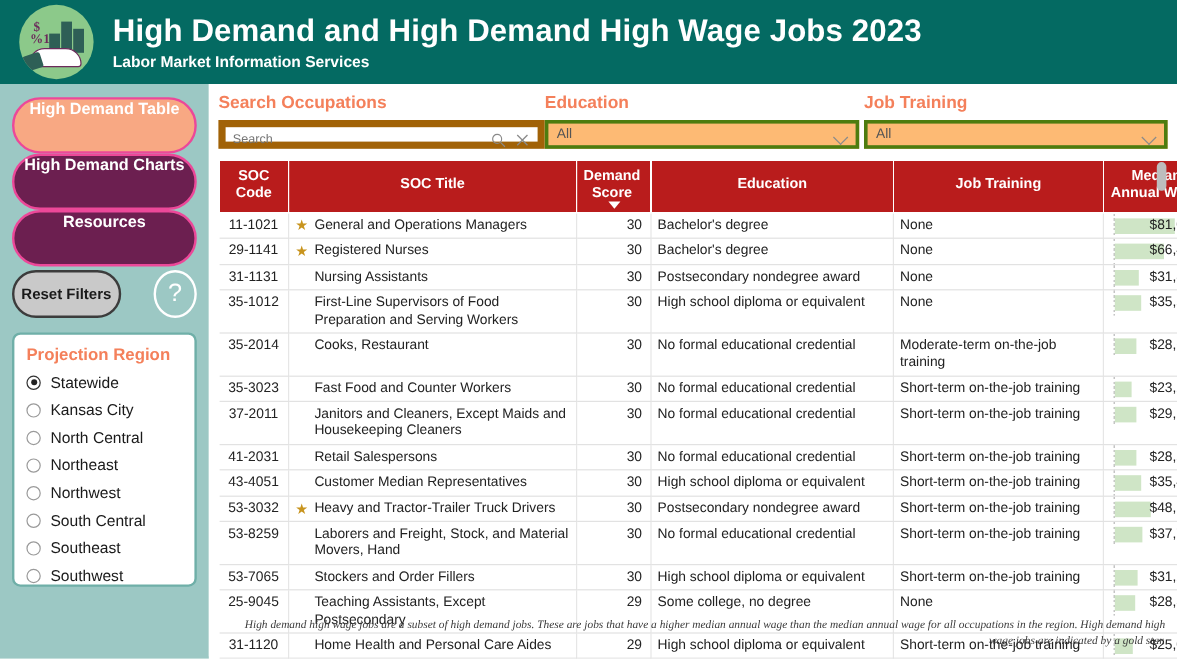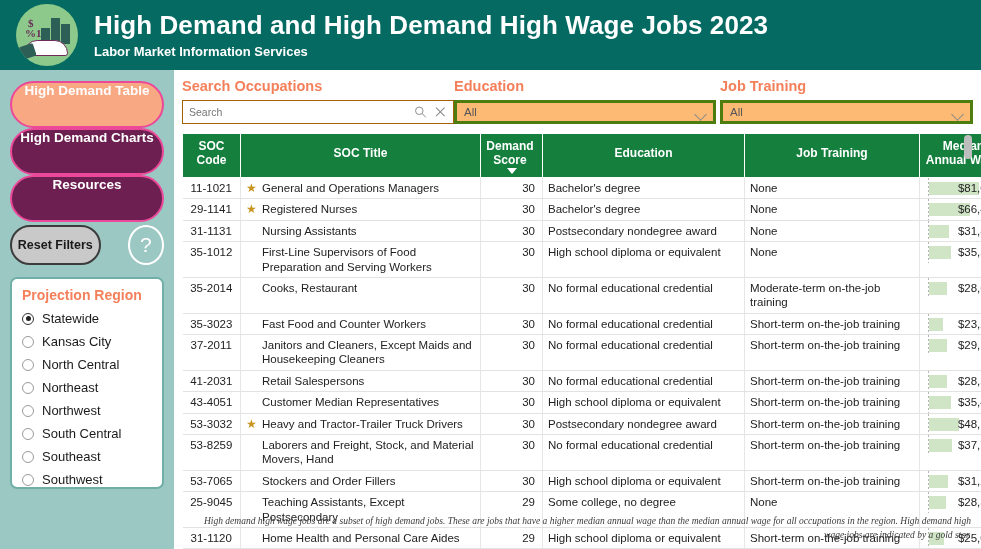--- a/index.html
+++ b/index.html
@@ -110,21 +110,21 @@
   }
   .filters { position:relative; height: 58px; padding: 8px 8px 0 8px; }
   .filter-group { position:absolute; top: 8px; }
   .fg-search { left: 8px; width: 272px; }
   .fg-edu    { left: 280px; width: 262px; }
   .fg-train  { left: 546px; width: 253px; }
   .filter-label {
     color:#F4805B; font-size: 14.5px; font-weight: bold; margin-bottom: 6px;
   }
   .search-wrap {
-    position:relative; height: 24px; border: 1px solid #a16207; background:#fff;
+    position:relative; height: 24px; border: 6px solid #a16207; background:#fff;
   }
   .search-input {
     width: 100%; height: 100%; border: 0; outline: none;
     font-size: 10.5px; color:#9a9a9a; padding: 0 44px 0 6px;
     font-family:"Liberation Sans", sans-serif; background:transparent;
   }
   .search-icons { position:absolute; right: 6px; top: 4px; display:flex; gap:7px; }
   .ico { width: 13px; height: 14px; color:#8a8a8a; }
   .select-wrap {
     position:relative; height: 24px; border: 3px solid #4d7c0f; background:#fdba74;
@@ -134,21 +134,21 @@
   .chev {
     position:absolute; right: 8px; top: 7px; width: 9px; height: 9px;
     border-right: 1.4px solid #8a8a8a; border-bottom: 1.4px solid #8a8a8a;
     transform: rotate(45deg);
   }
 
   
   .table-area { position:relative; margin: 5px 8px 0 8px; width: 791px; }
   table.grid { border-collapse: collapse; width: 785px; table-layout: fixed; }
   table.grid th {
-    background:#15803d; color:#ffffff; font-size: 12px; font-weight: bold;
+    background:#b91c1c; color:#ffffff; font-size: 12px; font-weight: bold;
     border: 1px solid #ffffff; padding: 5px 4px 10px 4px; vertical-align: middle;
     position: relative; height: 42px;
   }
   table.grid td {
     border-bottom: 1px solid #e2e2e2; font-size: 11.5px; color:#222;
     padding: 3px 5px; vertical-align: top; line-height: 1.25;
   }
   .c-soc   { width: 58px;  text-align:center; }
   .c-title { width: 240px; }
   .c-score { width: 62px;  text-align:right; padding-right: 7px !important; }

